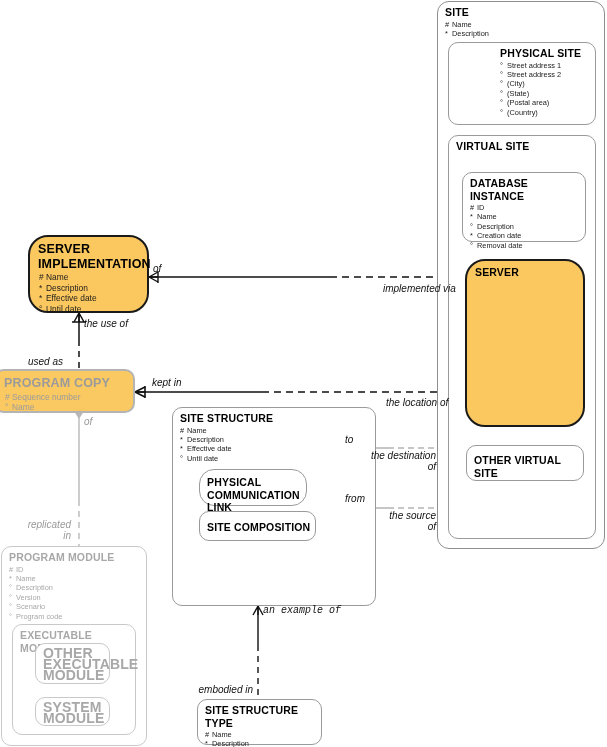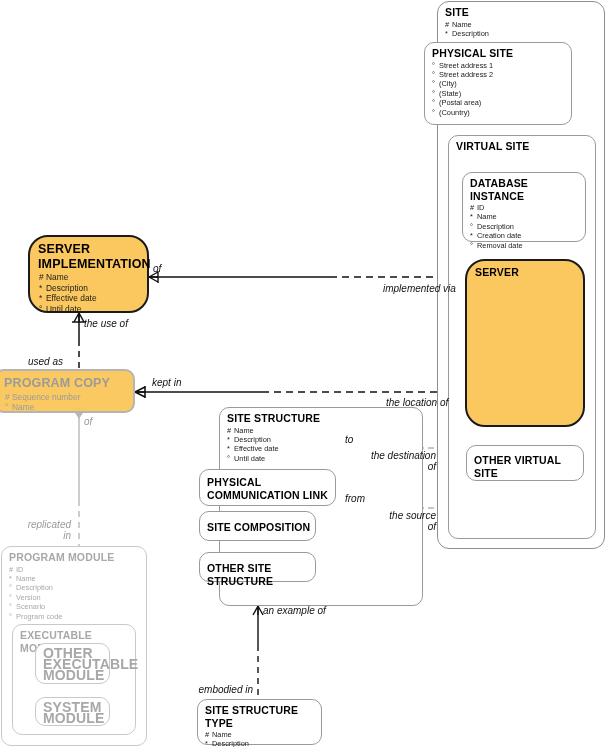--- a/index.html
+++ b/index.html
@@ -176,21 +176,21 @@
   </svg>
 
   <div class="entity outer" style="left:437px; top:1px; width:168px; height:548px;">
     <div class="ent-title">SITE</div>
     <div class="attrs">
       <div class="attr"><span class="mark">#</span><span>Name</span></div>
       <div class="attr"><span class="mark">*</span><span>Description</span></div>
     </div>
   </div>
 
-  <div class="entity plain" style="left:424px; top:42px; width:148px; height:83px;">
+  <div class="entity plain" style="left:448px; top:42px; width:148px; height:83px;padding-left:44px;">
     <div class="ent-title">PHYSICAL SITE</div>
     <div class="attrs">
       <div class="attr"><span class="mark">°</span><span>Street address 1</span></div>
       <div class="attr"><span class="mark">°</span><span>Street address 2</span></div>
       <div class="attr"><span class="mark">°</span><span>(City)</span></div>
       <div class="attr"><span class="mark">°</span><span>(State)</span></div>
       <div class="attr"><span class="mark">°</span><span>(Postal area)</span></div>
       <div class="attr"><span class="mark">°</span><span>(Country)</span></div>
     </div>
   </div>
@@ -257,42 +257,39 @@
     <div class="ent-title small">OTHER
 EXECUTABLE
 MODULE</div>
   </div>
 
   <div class="entity ghost" style="left:35px; top:697px; width:75px; height:29px;">
     <div class="ent-title small">SYSTEM
 MODULE</div>
   </div>
 
-  <div class="entity plain" style="left:172px; top:407px; width:204px; height:199px;margin-left:47px;">
+  <div class="entity plain" style="left:172px; top:407px; width:204px; height:199px;">
     <div class="ent-title">SITE STRUCTURE</div>
     <div class="attrs">
       <div class="attr"><span class="mark">#</span><span>Name</span></div>
       <div class="attr"><span class="mark">*</span><span>Description</span></div>
       <div class="attr"><span class="mark">*</span><span>Effective date</span></div>
       <div class="attr"><span class="mark">°</span><span>Until date</span></div>
     </div>
   </div>
 
-  <div class="entity plain" style="left:199px; top:469px; width:137px; height:37px;">
+  <div class="entity plain" style="left:199px; top:469px; width:108px; height:37px;border-radius:15px;">
     <div class="ent-title" style="padding-top:6px;">PHYSICAL
 COMMUNICATION LINK</div>
   </div>
 
   <div class="entity plain" style="left:199px; top:511px; width:117px; height:30px;">
     <div class="ent-title" style="padding-top:9px;">SITE COMPOSITION</div>
   </div>
 
-  <div class="entity plain" style="left:199px; top:552px; width:117px; height:30px;">
-    <div class="ent-title" style="padding-top:9px;">OTHER SITE STRUCTURE</div>
-  </div>
 
   <div class="entity plain" style="left:197px; top:699px; width:125px; height:46px;">
     <div class="ent-title">SITE STRUCTURE TYPE</div>
     <div class="attrs">
       <div class="attr"><span class="mark">#</span><span>Name</span></div>
       <div class="attr"><span class="mark">*</span><span>Description</span></div>
     </div>
   </div>
 
   <div class="rel-label" style="left:153px; top:263px;">of</div>
@@ -315,17 +312,17 @@
   <div class="rel-label" style="left:345px; top:434px;text-align:right;">to</div>
 
   <div class="rel-label right" style="left:350px; top:450px; width:86px;">the destination
 of</div>
 
   <div class="rel-label" style="left:345px; top:493px;">from</div>
 
   <div class="rel-label right" style="left:350px; top:510px; width:86px;">the source
 of</div>
 
-  <div class="rel-label" style="left:263px; top:605px;">an example of</div>
+  <div class="rel-label" style="left:263px; top:605px;font-family:Liberation Mono, monospace;">an example of</div>
 
   <div class="rel-label right" style="left:185px; top:684px; width:68px;">embodied in</div>
 
 </div>
 
 </body></html>

